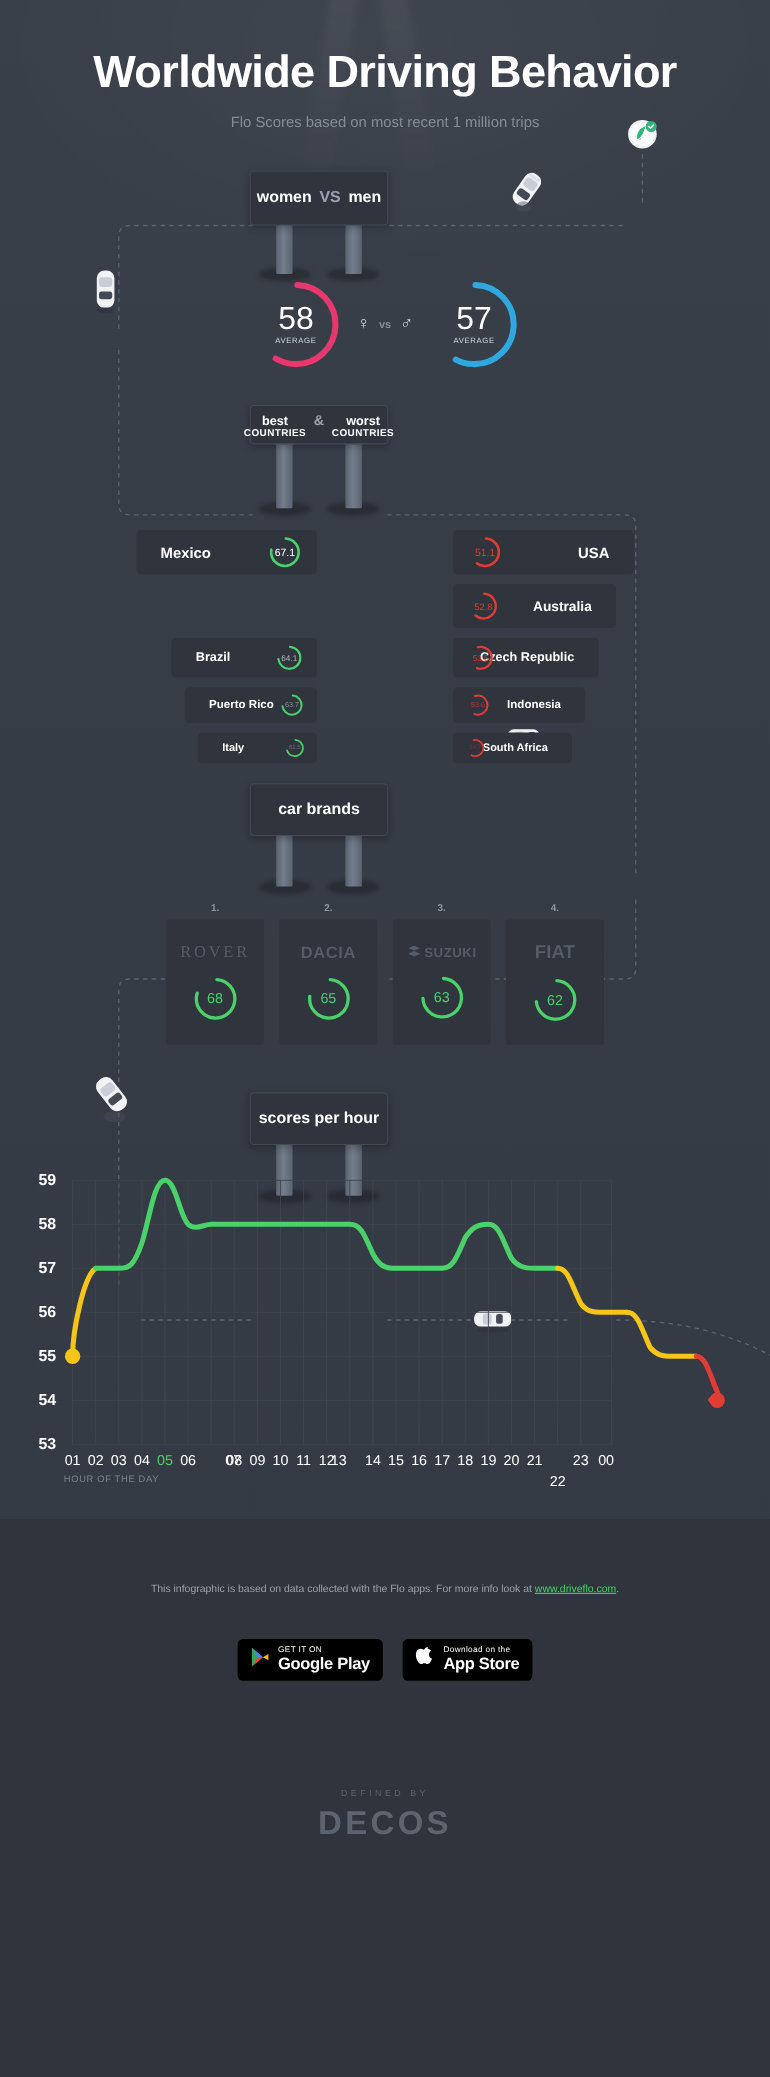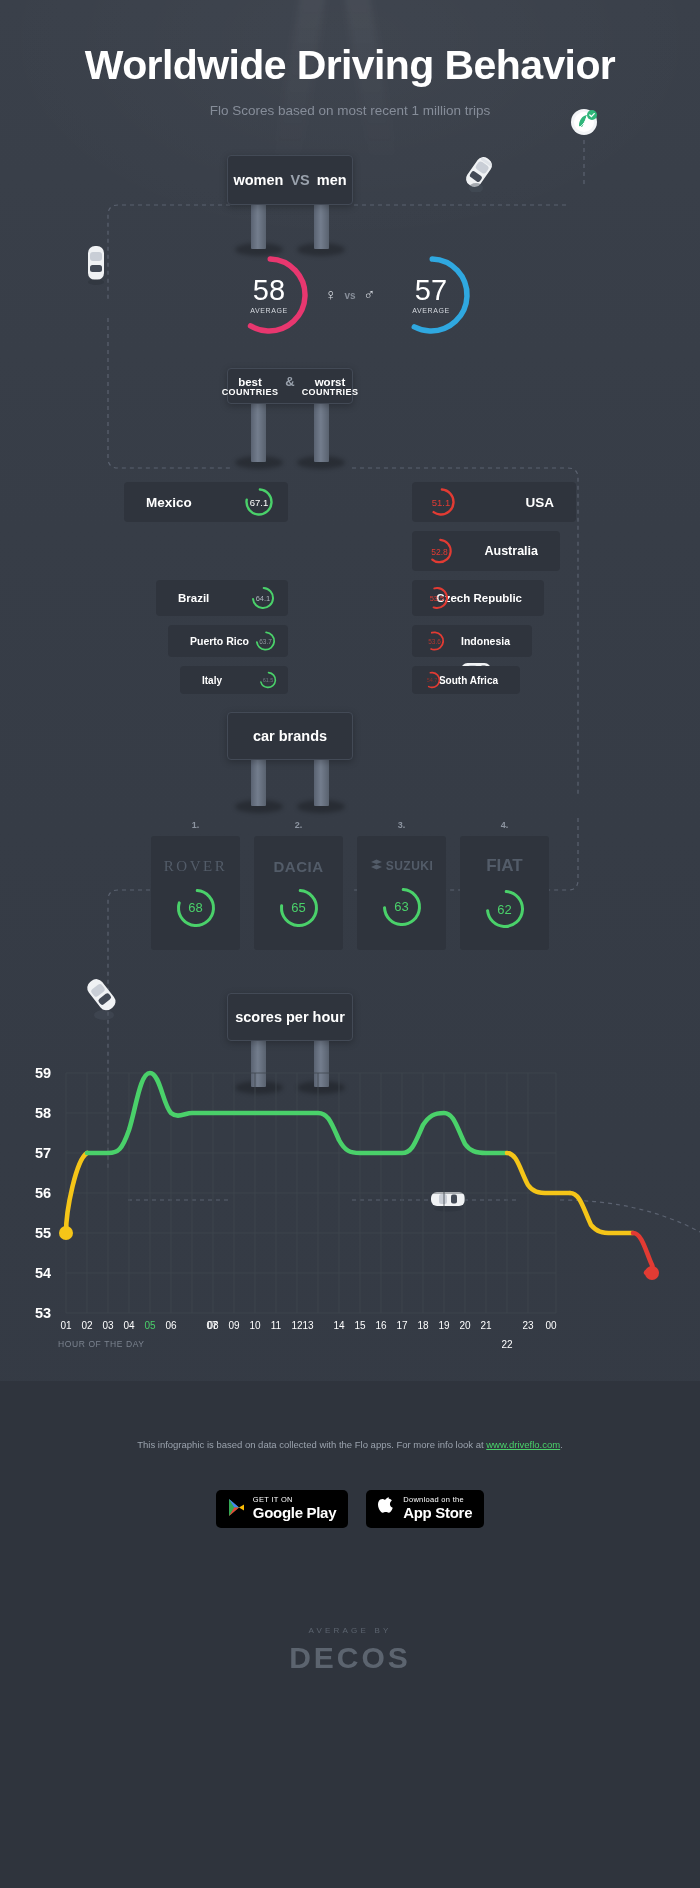--- a/index.html
+++ b/index.html
@@ -145,21 +145,21 @@
   }
 
   
   .chart { position: absolute; top: 1060px; left: 0; width: 700px; height: 310px; }
   .chart .ylab {
     position: absolute; right: 0; transform: translateY(-50%);
     color: #ffffff; font-size: 14.5px; font-weight: bold; text-align: center; width: 30px;
   }
   .chart .xlab {
     position: absolute; transform: translateX(-50%);
-    color: #ffffff; font-size: 10px;
+    color: #ffffff; font-size: 13px;
   }
   .chart .xlab.hi { color: #4ad16a; }
   .chart .axis-title {
     position: absolute; color: #7b838f; font-size: 8.5px; letter-spacing: 0.6px;
   }
 
   
   .footer {
     position: absolute; left: 0; bottom: 0; width: 700px; height: 507px;
     background: #2f343d;
@@ -659,18 +659,18 @@
           </svg>
         </span>
         <span class="bt">
           <span class="small">Download on the</span>
           <span class="big">App Store</span>
         </span>
       </div>
     </div>
 
     <div class="decos">
-      <div class="defined">AVERAGE BY</div>
+      <div class="defined">DEFINED BY</div>
       <div class="word">DECOS</div>
     </div>
   </div>
 
 </div>
 
 </body></html>

